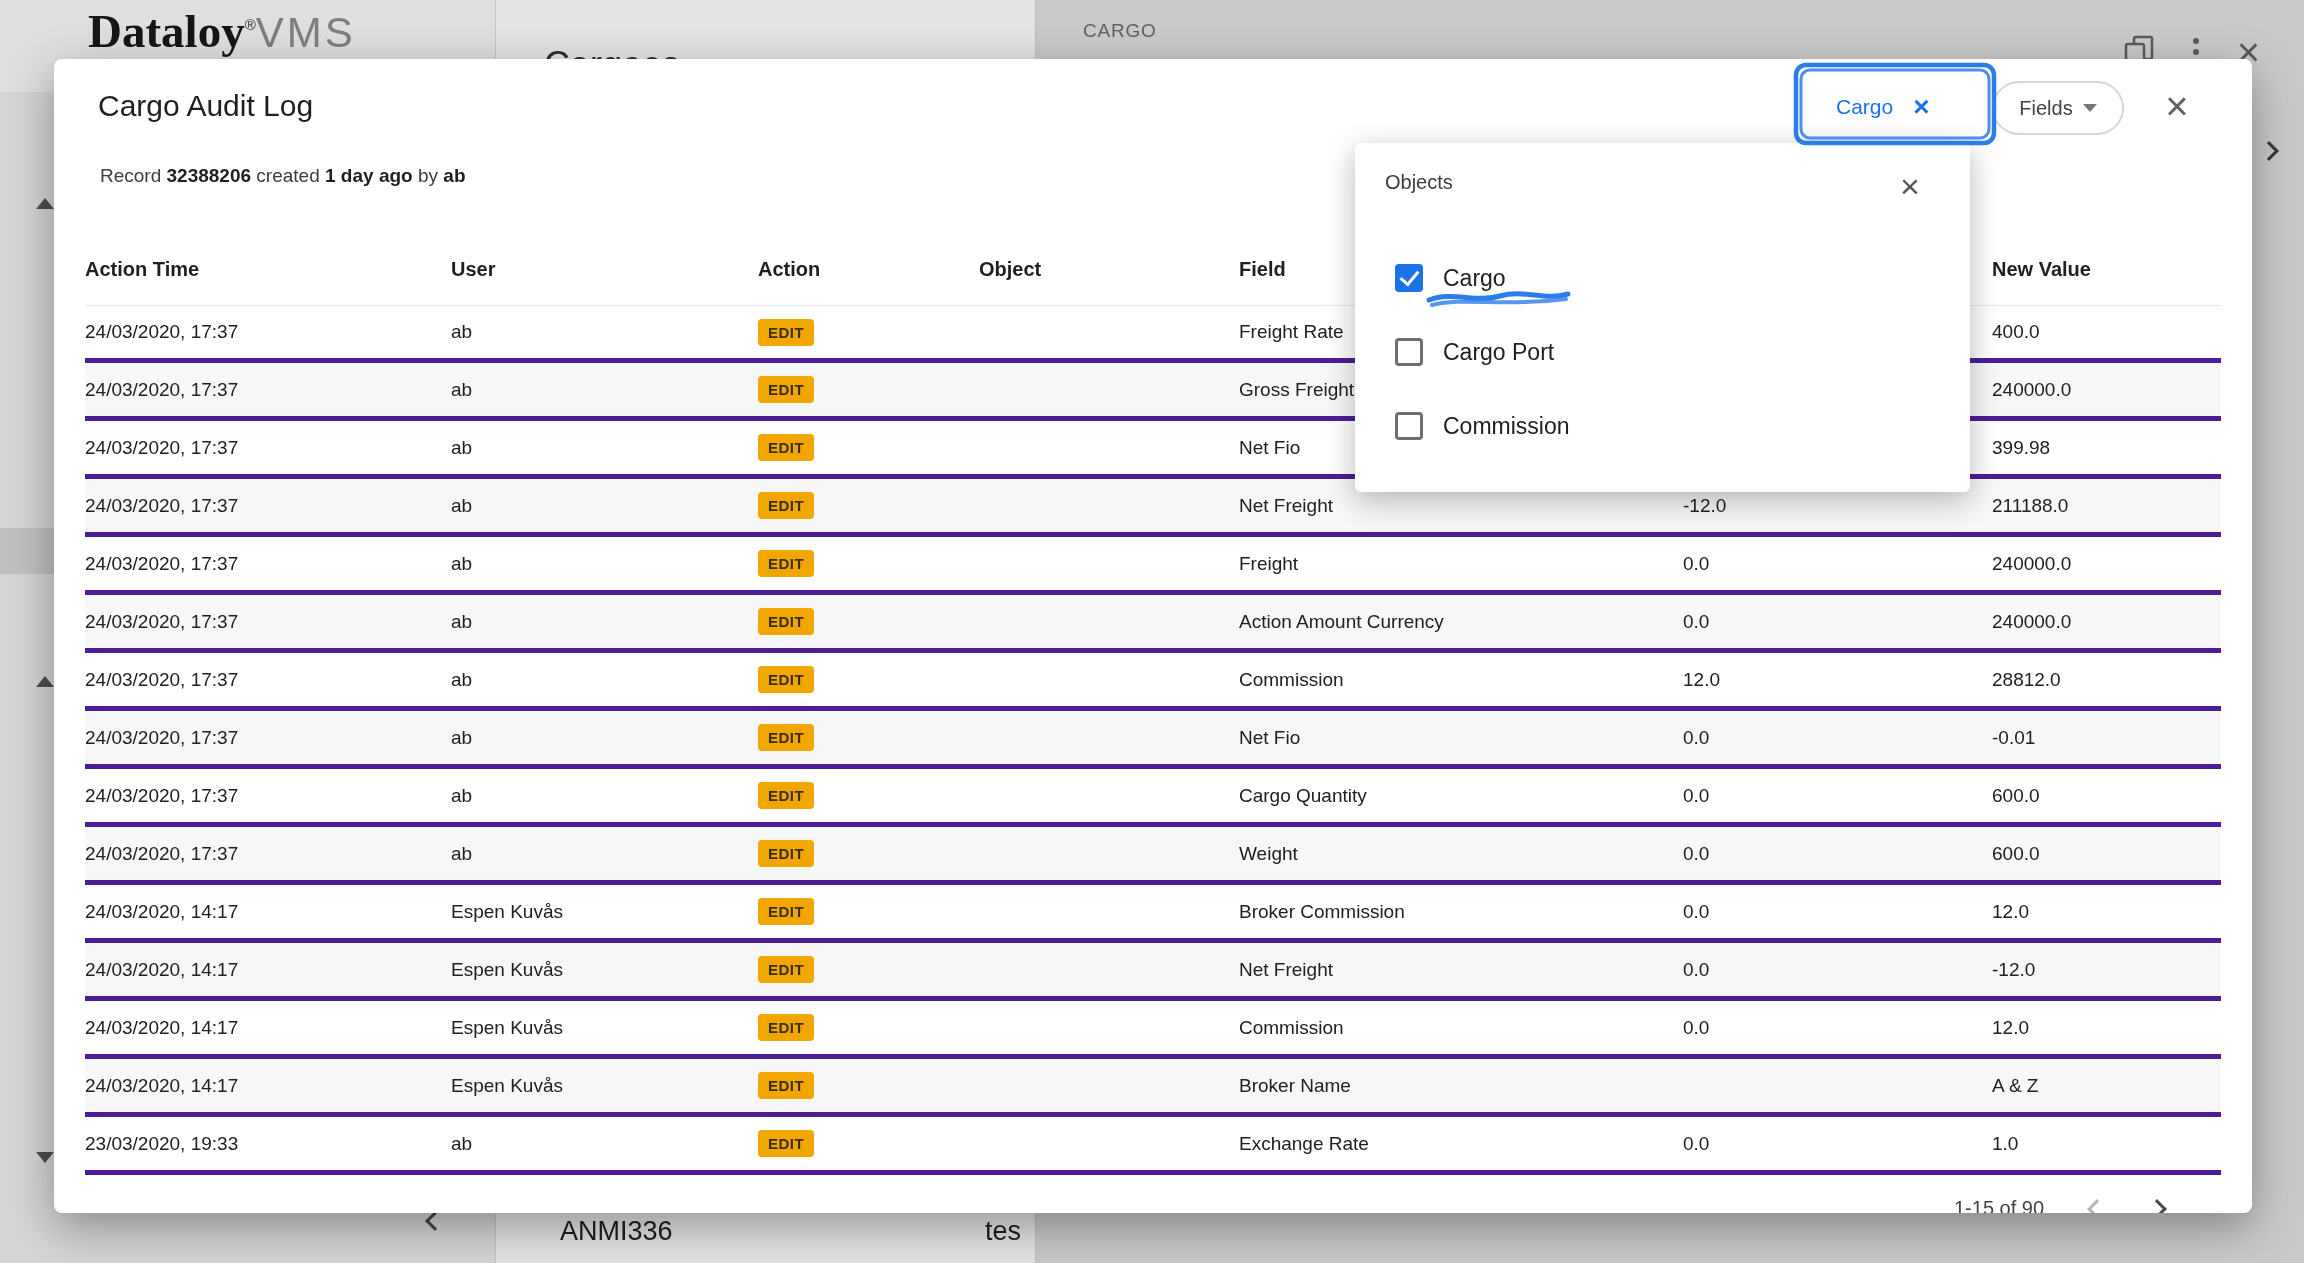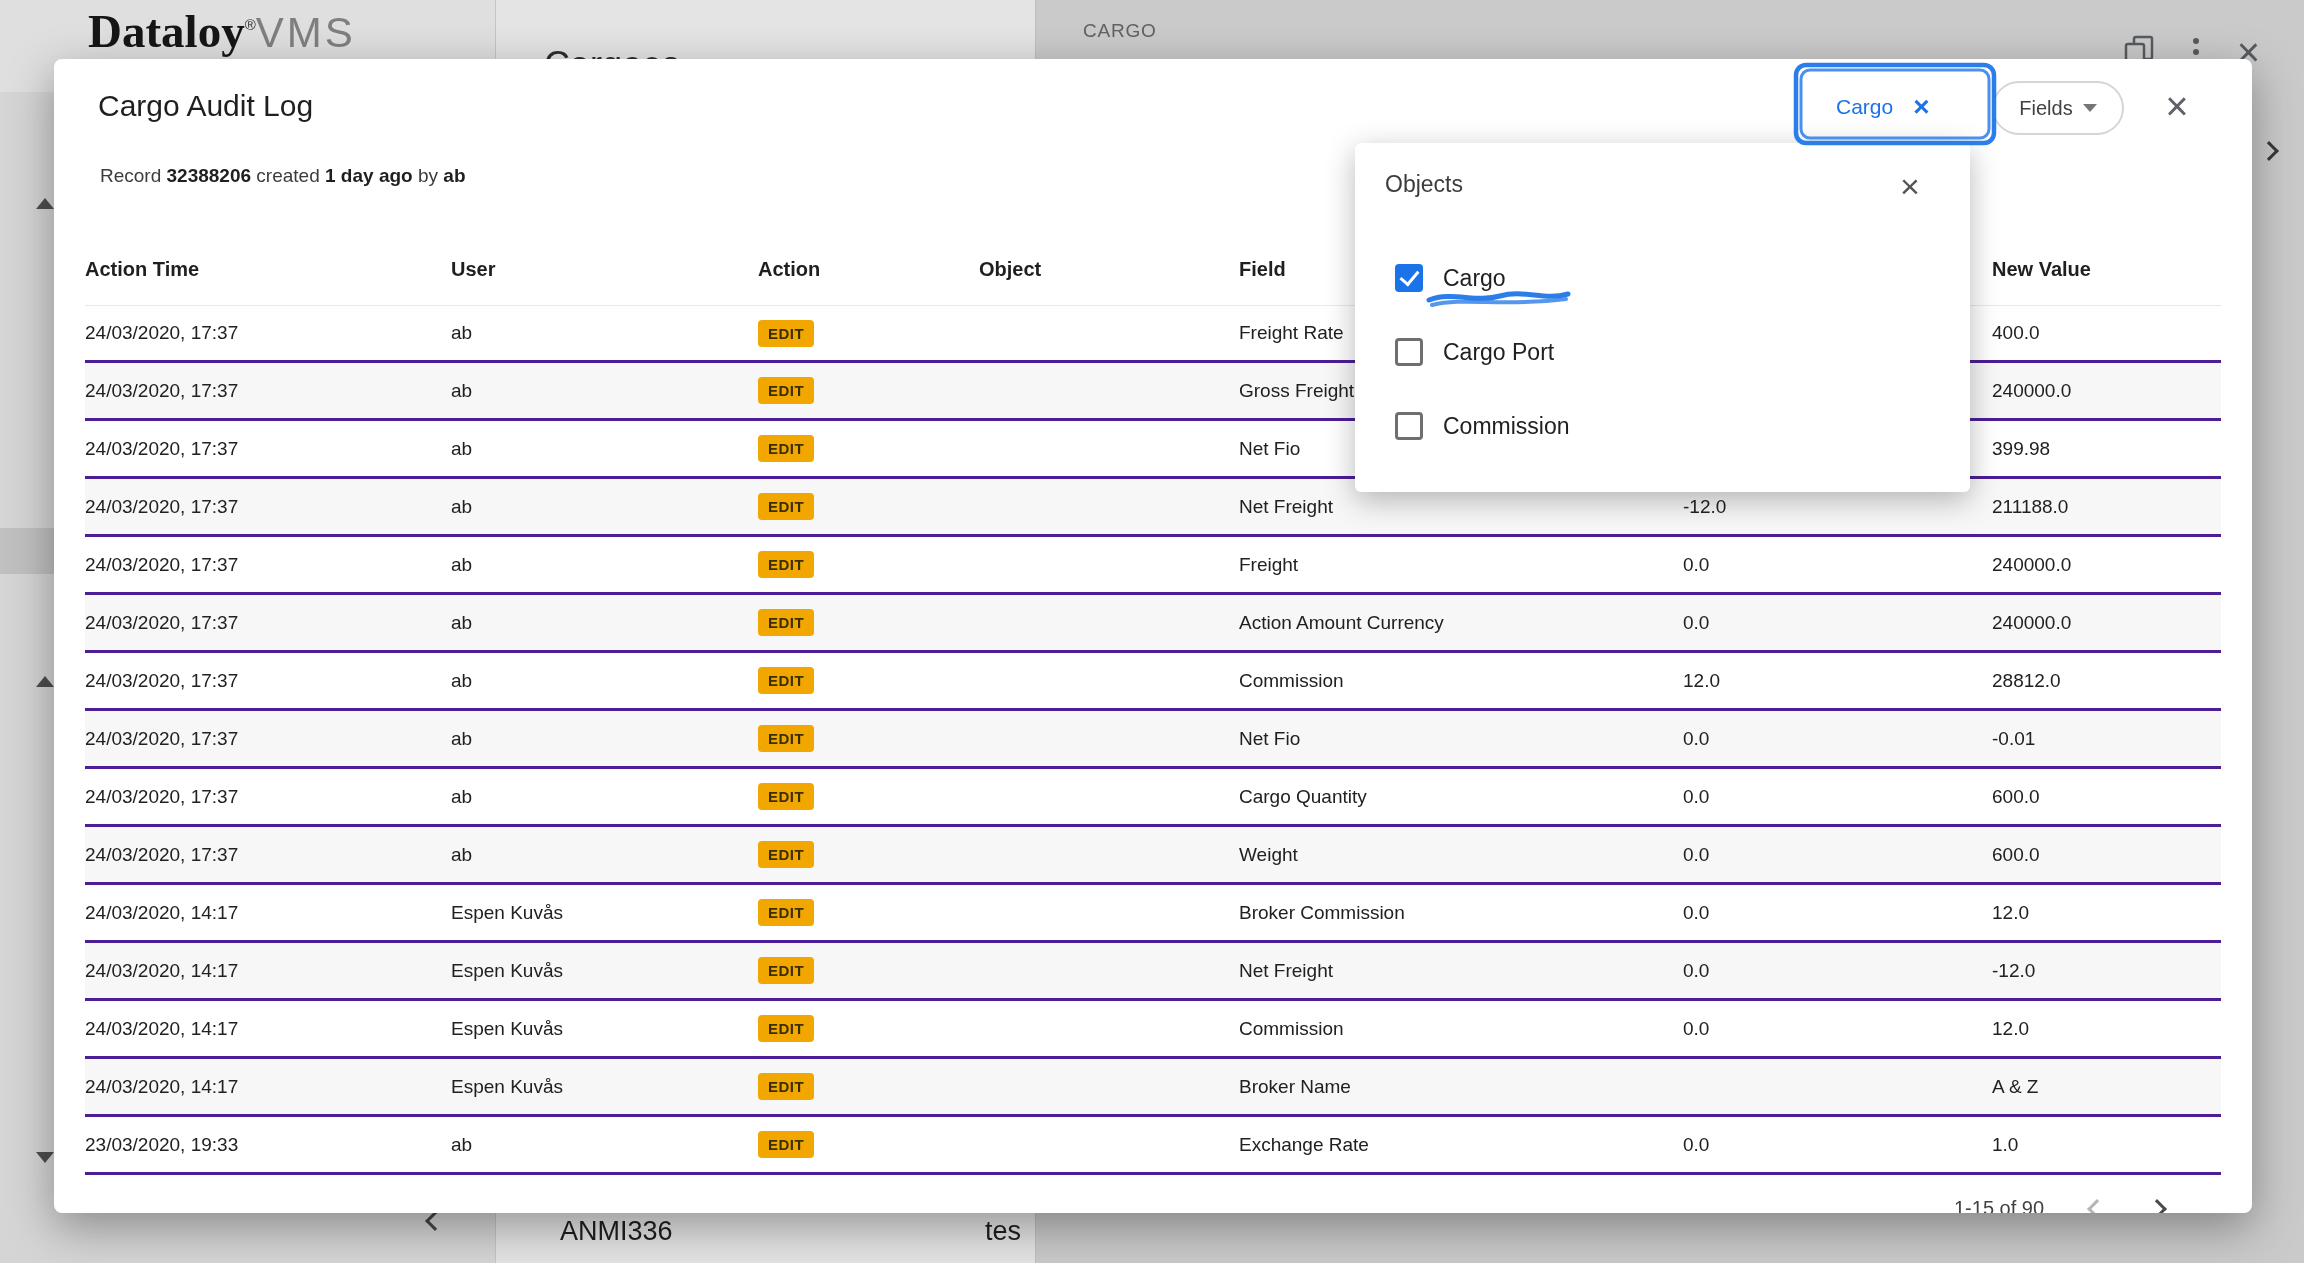--- a/index.html
+++ b/index.html
@@ -60,35 +60,35 @@
   .fields-label { font-size:20px; color:#424242; }
   .caret-down { width:0; height:0; border-left:7px solid transparent; border-right:7px solid transparent; border-top:8px solid #757575; }
 
   .modal-close { left:2100px; top:24px; width:46px; height:46px; display:flex; align-items:center; justify-content:center;
                  font-size:40px; color:#5f6368; line-height:1; }
 
   
   .tgrid { display:grid; grid-template-columns:366px 307px 221px 260px 444px 309px auto; align-items:center; }
   .thead { left:31px; top:186px; width:2136px; height:48px; font-weight:bold; font-size:20px; color:#1f1f1f; }
   .trows { left:31px; top:246px; width:2136px; }
-  .trow  { height:58px; border-bottom:3px solid #4c1d95; font-size:19px; color:#212121; }
+  .trow  { height:58px; border-bottom:5px solid #4c1d95; font-size:19px; color:#212121; }
   .trow:first-child { border-top:1px solid #e9e9e9; }
   .trow:nth-child(even) { background:#f7f7f7; }
   .tcell { overflow:hidden; white-space:nowrap; }
   .badge { display:inline-block; background:#F2A600; color:#3a2f00; font-size:15px; font-weight:bold;
            letter-spacing:0.5px; padding:5px 10px; border-radius:4px; }
 
   .pagination { left:1900px; top:1138px; display:flex; align-items:center; gap:46px; font-size:20px; color:#424242; }
   .pg-prev { color:#b5b5b5; }
   .pg-next { color:#4a4a4a; }
 
   
   .popup { left:1355px; top:143px; width:615px; height:349px; background:#fff; border-radius:6px;
            box-shadow:0 8px 30px rgba(0,0,0,0.28); }
-  .popup-title { left:30px; top:28px; font-size:23px; font-weight:500; color:#3c3c3c; }
+  .popup-title { left:30px; top:28px; font-size:20px; font-weight:500; color:#3c3c3c; }
   .popup-close { left:534px; top:22px; width:42px; height:42px; display:flex; align-items:center; justify-content:center;
                  font-size:34px; color:#555; line-height:1; }
   .popup-items { left:0; top:98px; width:615px; }
   .pitem { height:74px; display:flex; align-items:center; gap:20px; padding-left:40px; }
   .cbox { width:28px; height:28px; border-radius:4px; position:relative; flex:0 0 auto; }
   .cbox.unchecked { border:3px solid #6f6f6f; background:#fff; }
   .cbox.checked { background:#1a73e8; }
   .cbox.checked::after { content:""; position:absolute; left:9px; top:3px; width:8px; height:15px;
                          border-right:3.5px solid #fff; border-bottom:3.5px solid #fff; transform:rotate(40deg); }
   .pitem-label { font-size:23px; color:#212121; }

